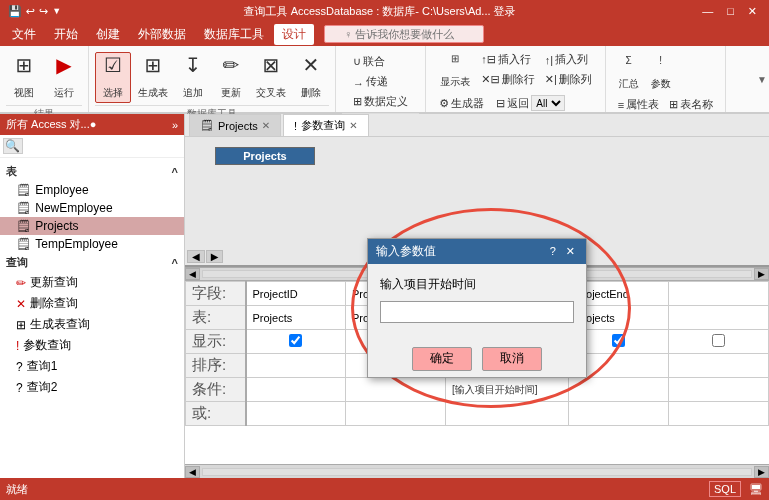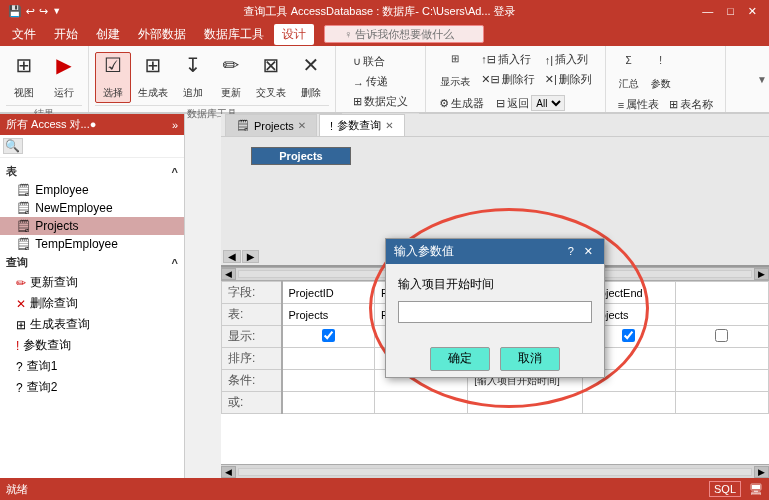--- a/index.html
+++ b/index.html
@@ -106,21 +106,20 @@
       border: 1px solid #ccc;
       padding: 0 4px;
       font-size: 11px;
       border-radius: 2px;
     }
 
     
     .main-area {
       display: flex;
       height: calc(500px - 22px - 24px - 68px - 22px);
-      gap: 36px;
     }
 
     
     .sidebar {
       width: 185px;
       background: white;
       border-right: 1px solid #ccc;
       display: flex;
       flex-direction: column;
     }
@@ -339,28 +338,28 @@
       height: 22px;
       border: 1px solid #999;
       padding: 0 4px;
       font-size: 11px;
       margin-bottom: 10px;
     }
     .modal-buttons { display: flex; justify-content: center; gap: 10px; padding: 6px; }
     .modal-btn {
       min-width: 60px;
       height: 24px;
-      background: #5eead4;
+      background: #fca5a5;
       border: 1px solid #999;
       cursor: pointer;
       font-size: 12px;
       border-radius: 2px;
     }
 
-    .grid-row-label { background: #f0f0f0 !important; color: #555; font-size: 12px; border-right: 2px solid #aaa !important; margin-left: 41px; }
+    .grid-row-label { background: #f0f0f0 !important; color: #555; font-size: 15px; border-right: 2px solid #aaa !important; margin-left: 41px; }
   </style>
 </head>
 <body>
 
 <div class="title-bar">
   <div class="title-bar-left">
     <span>💾</span>
     <span style="cursor:pointer;">↩</span>
     <span style="cursor:pointer;">↪</span>
     <span style="cursor:pointer; font-size:9px;">▼</span>

